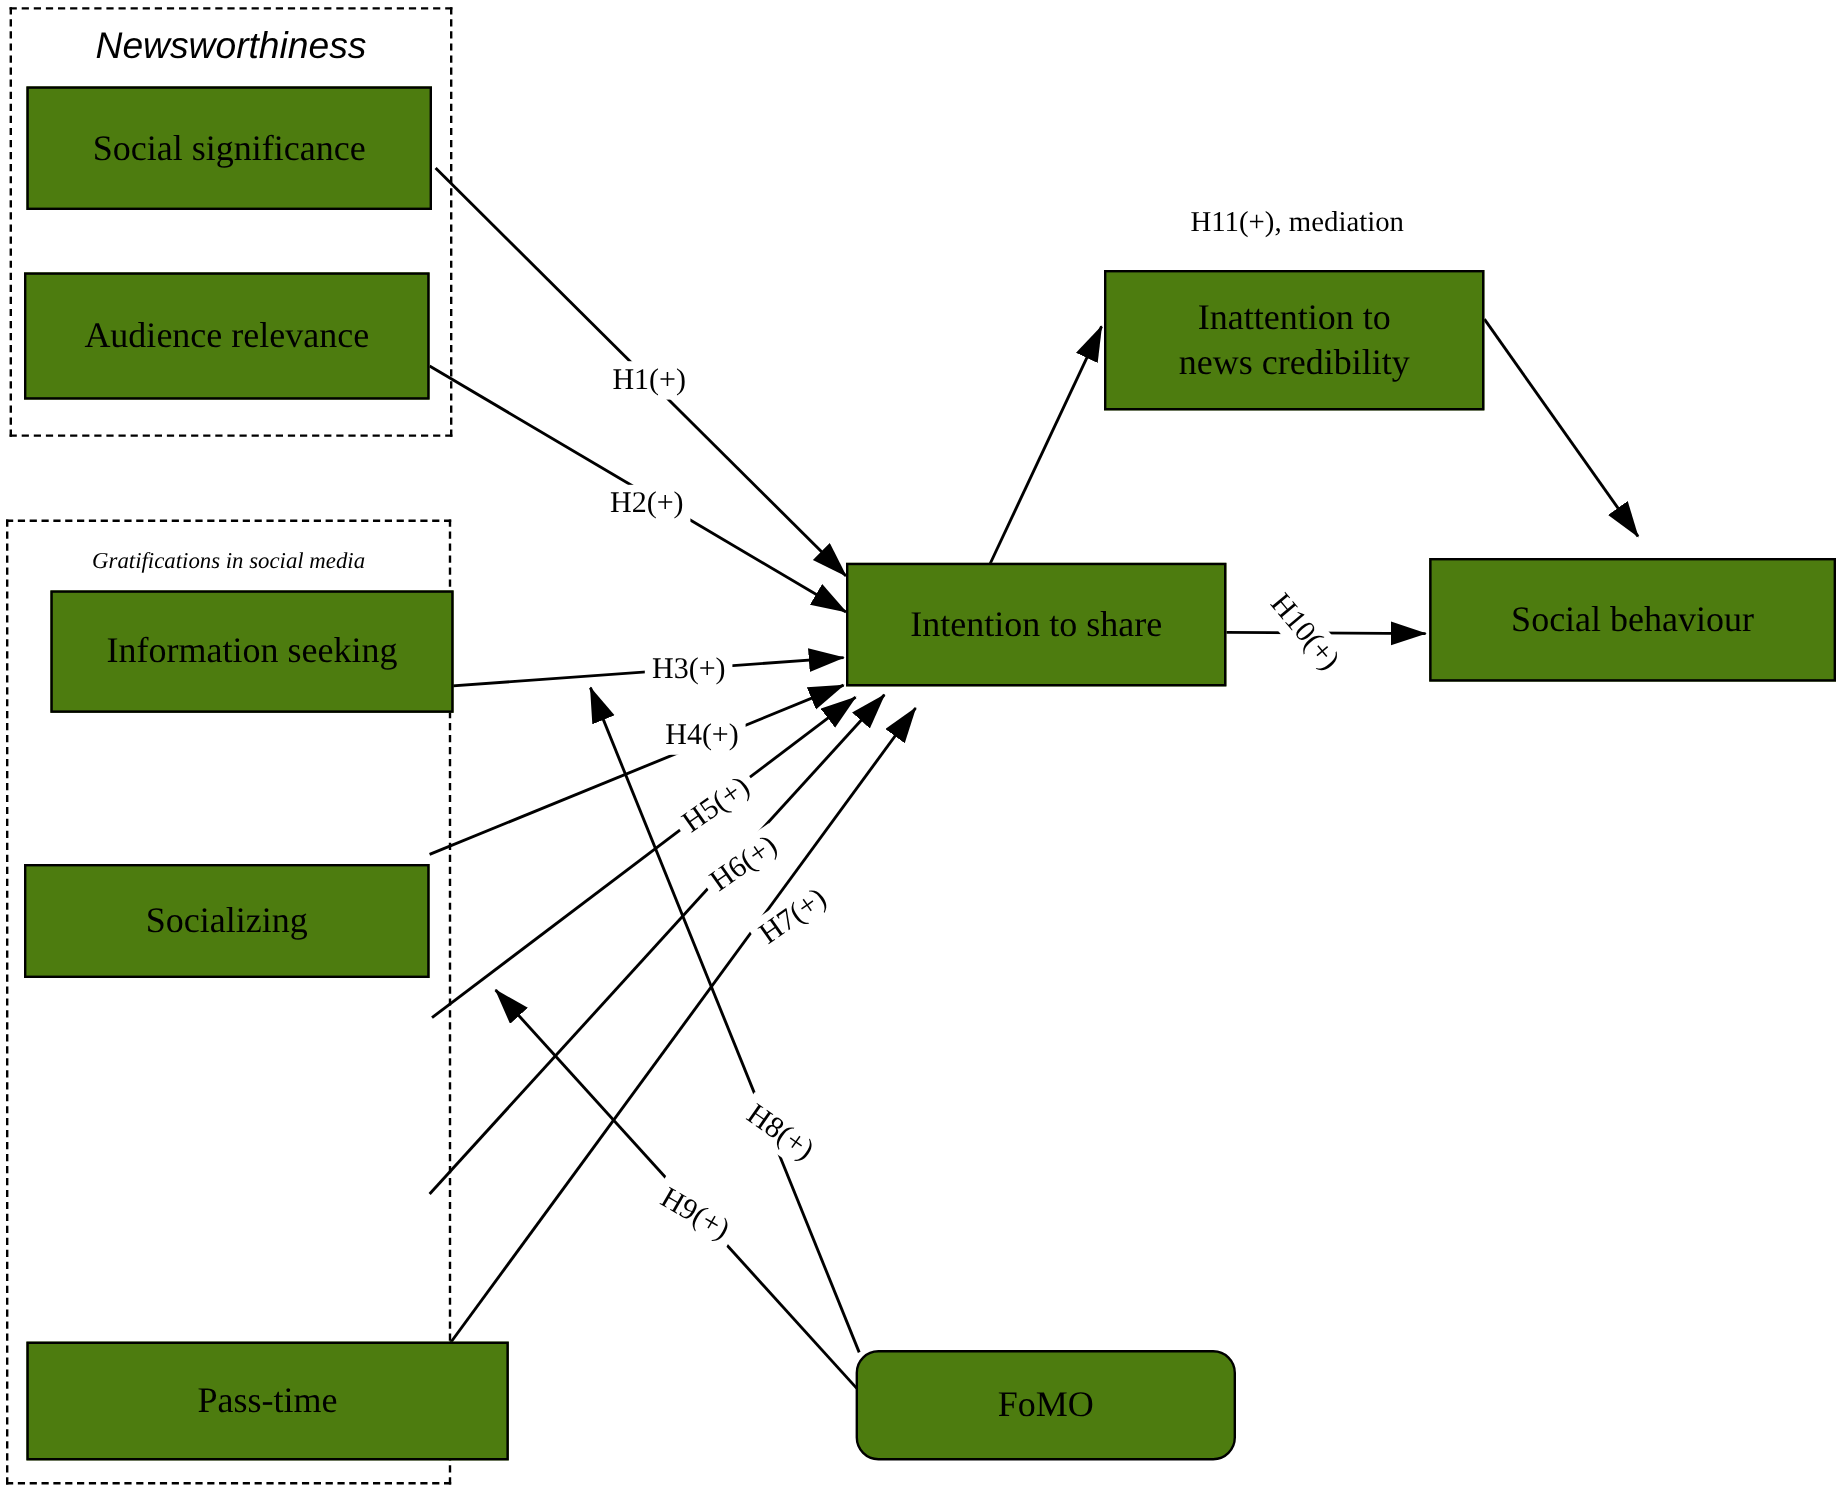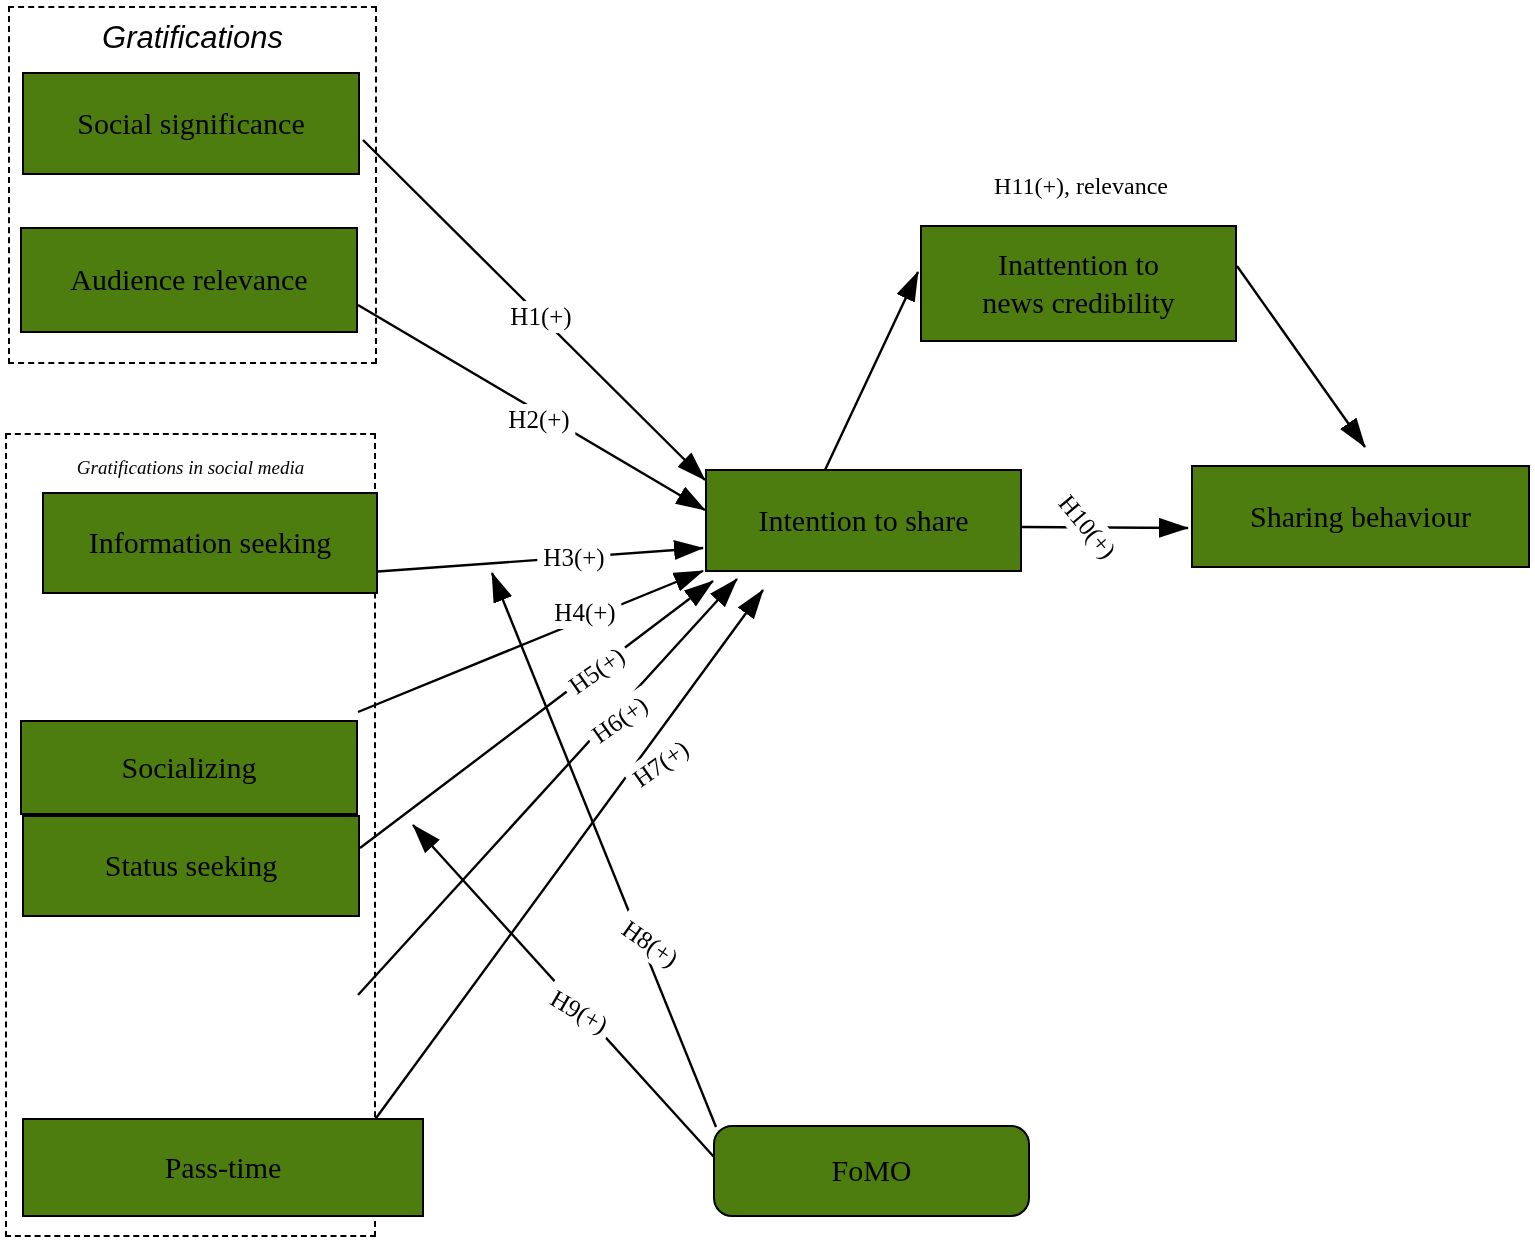--- a/index.html
+++ b/index.html
@@ -87,45 +87,44 @@
     <line x1="358" y1="995" x2="737" y2="579" marker-end="url(#ah)"></line>
     <line x1="360" y1="1140" x2="763" y2="590" marker-end="url(#ah)"></line>
     <line x1="716" y1="1127" x2="492" y2="573" marker-end="url(#ah)"></line>
     <line x1="714" y1="1157" x2="413" y2="825" marker-end="url(#ah)"></line>
     <line x1="825" y1="470" x2="918" y2="272" marker-end="url(#ah)"></line>
     <line x1="1237" y1="266" x2="1365" y2="447" marker-end="url(#ah)"></line>
     <line x1="1022" y1="527" x2="1188" y2="528" marker-end="url(#ah)"></line>
   </svg>
 
   <div class="group" style="left:8px; top:6px; width:369px; height:358px;">
-    <div class="group-title title-sans">Gratifications</div>
+    <div class="group-title title-sans">Newsworthiness</div>
   </div>
 
   <div class="group" style="left:5px; top:433px; width:371px; height:804px;">
     <div class="group-title title-serif">Gratifications in social media</div>
   </div>
 
   <div class="box" style="left:22px;  top:72px;   width:338px; height:103px;">Social significance</div>
   <div class="box" style="left:20px;  top:227px;  width:338px; height:106px;">Audience relevance</div>
   <div class="box" style="left:18px;  top:492px;  width:336px; height:102px;margin-left:24px;">Information seeking</div>
   <div class="box" style="left:20px;  top:672px;  width:338px; height:95px;margin-top:48px;">Socializing</div>
-  <div class="box" style="left:22px;  top:815px;  width:338px; height:102px;">Status seeking</div>
   <div class="box" style="left:22px;  top:1118px; width:402px; height:99px;">Pass-time</div>
 
   <div class="box" style="left:705px;  top:469px;  width:317px; height:103px;">Intention to share</div>
   <div class="box" style="left:920px;  top:225px;  width:317px; height:117px;">Inattention to
 news credibility</div>
-  <div class="box" style="left:1191px; top:465px;  width:339px; height:103px;">Sharing behaviour</div>
+  <div class="box" style="left:1191px; top:465px;  width:339px; height:103px;">Social behaviour</div>
   <div class="box" style="left:713px;  top:1125px; width:317px; height:92px;border-radius:19px;">FoMO</div>
 
   <div class="hlabel" style="left:541px; top:317px; transform:translate(-50%,-50%);">H1(+)</div>
   <div class="hlabel" style="left:539px; top:420px; transform:translate(-50%,-50%);">H2(+)</div>
   <div class="hlabel" style="left:574px; top:558px; transform:translate(-50%,-50%);">H3(+)</div>
   <div class="hlabel" style="left:585px; top:613px; transform:translate(-50%,-50%);">H4(+)</div>
   <div class="hlabel" style="left:597px; top:671px; transform:translate(-50%,-50%) rotate(-35deg);">H5(+)</div>
   <div class="hlabel" style="left:620px; top:720px; transform:translate(-50%,-50%) rotate(-35deg);">H6(+)</div>
   <div class="hlabel" style="left:661px; top:764px; transform:translate(-50%,-50%) rotate(-35deg);">H7(+)</div>
   <div class="hlabel" style="left:650px; top:944px; transform:translate(-50%,-50%) rotate(35deg);">H8(+)</div>
   <div class="hlabel" style="left:579px; top:1012px; transform:translate(-50%,-50%) rotate(30deg);">H9(+)</div>
   <div class="hlabel" style="left:1087px; top:527px; transform:translate(-50%,-50%) rotate(50deg);">H10(+)</div>
-  <div class="hlabel small" style="left:1081px; top:186px; transform:translate(-50%,-50%);">H11(+), relevance</div>
+  <div class="hlabel small" style="left:1081px; top:186px; transform:translate(-50%,-50%);">H11(+), mediation</div>
 
 </div>
 
 </body></html>

